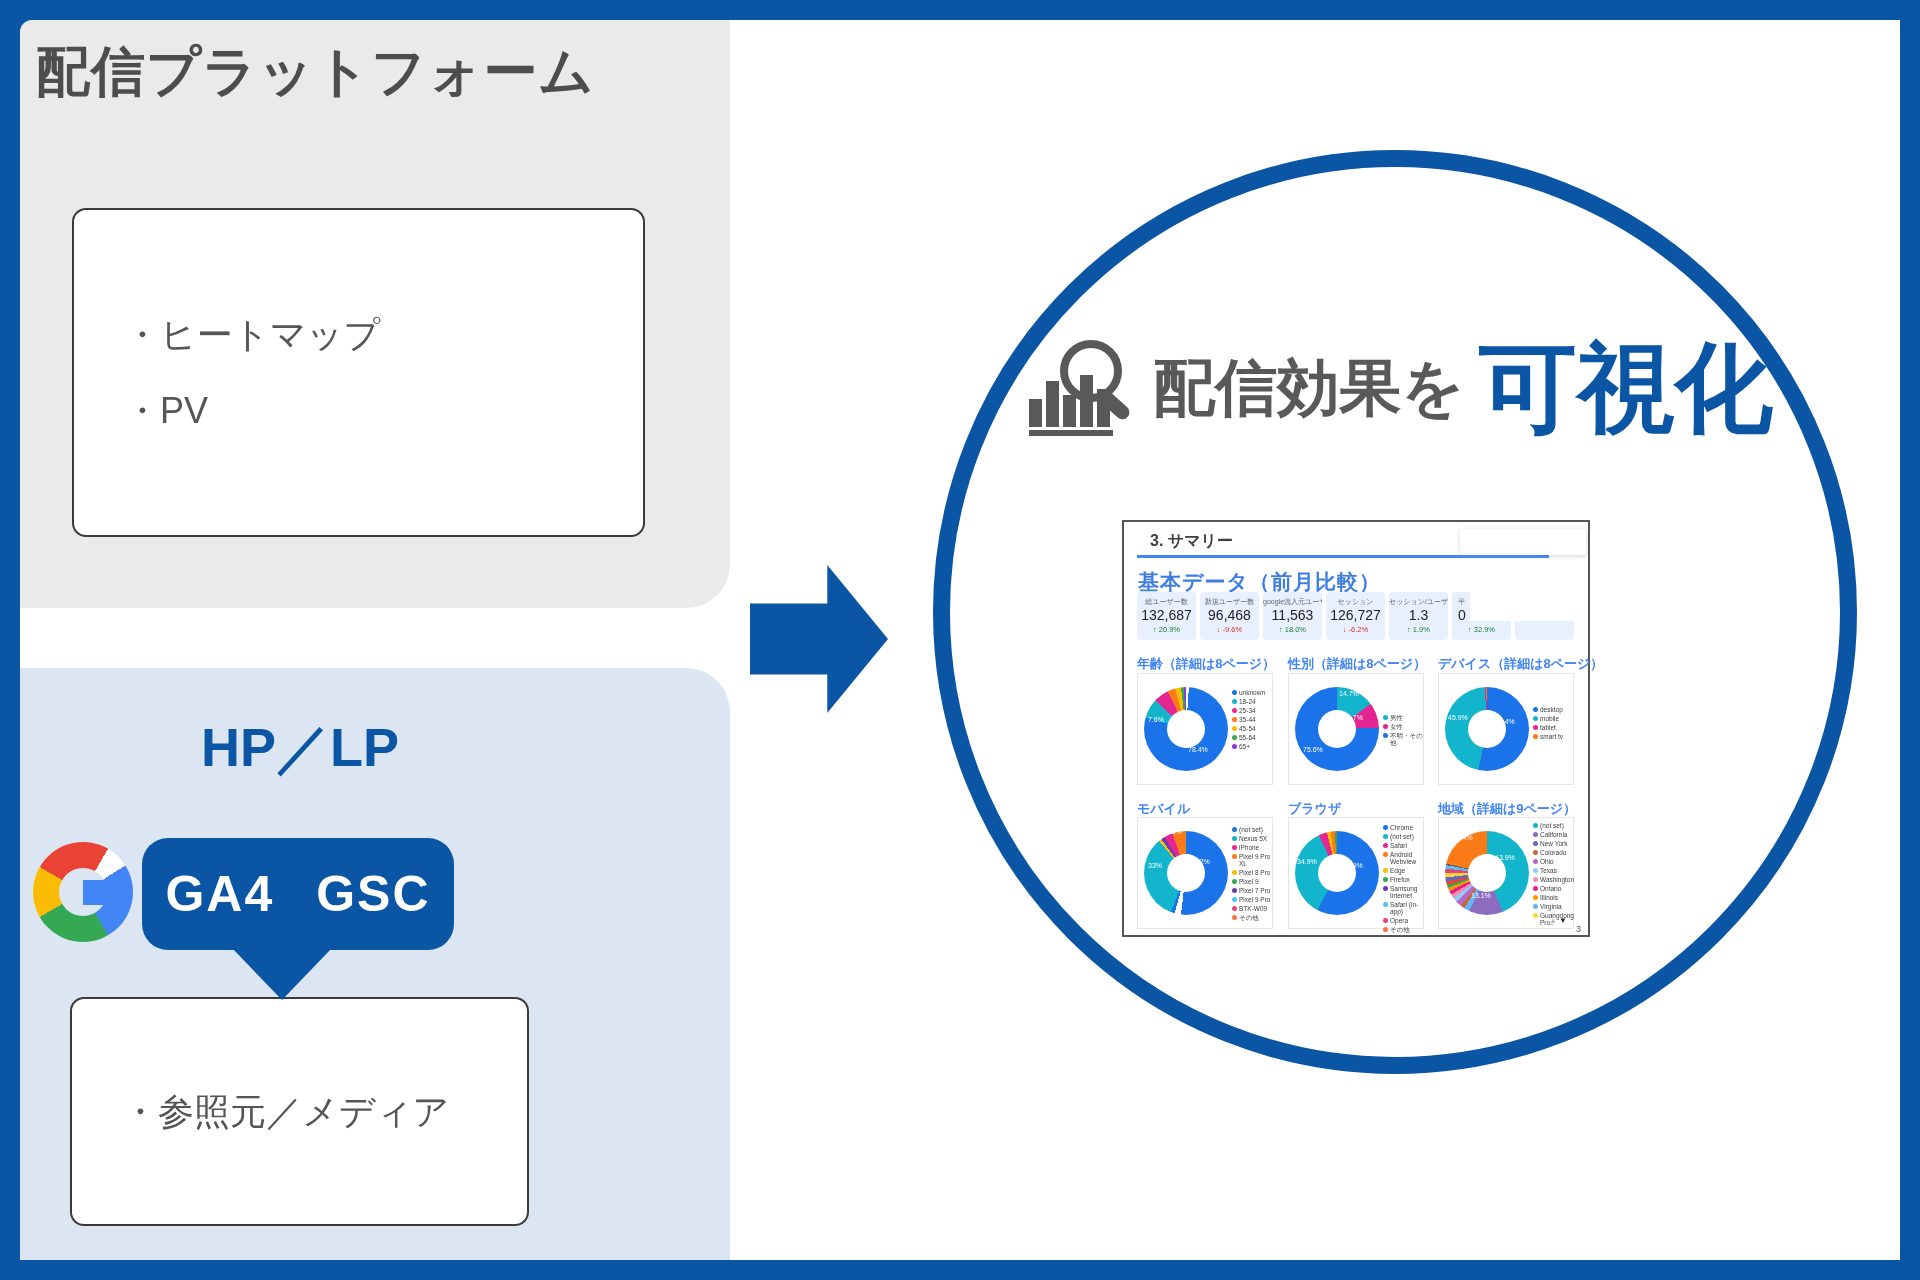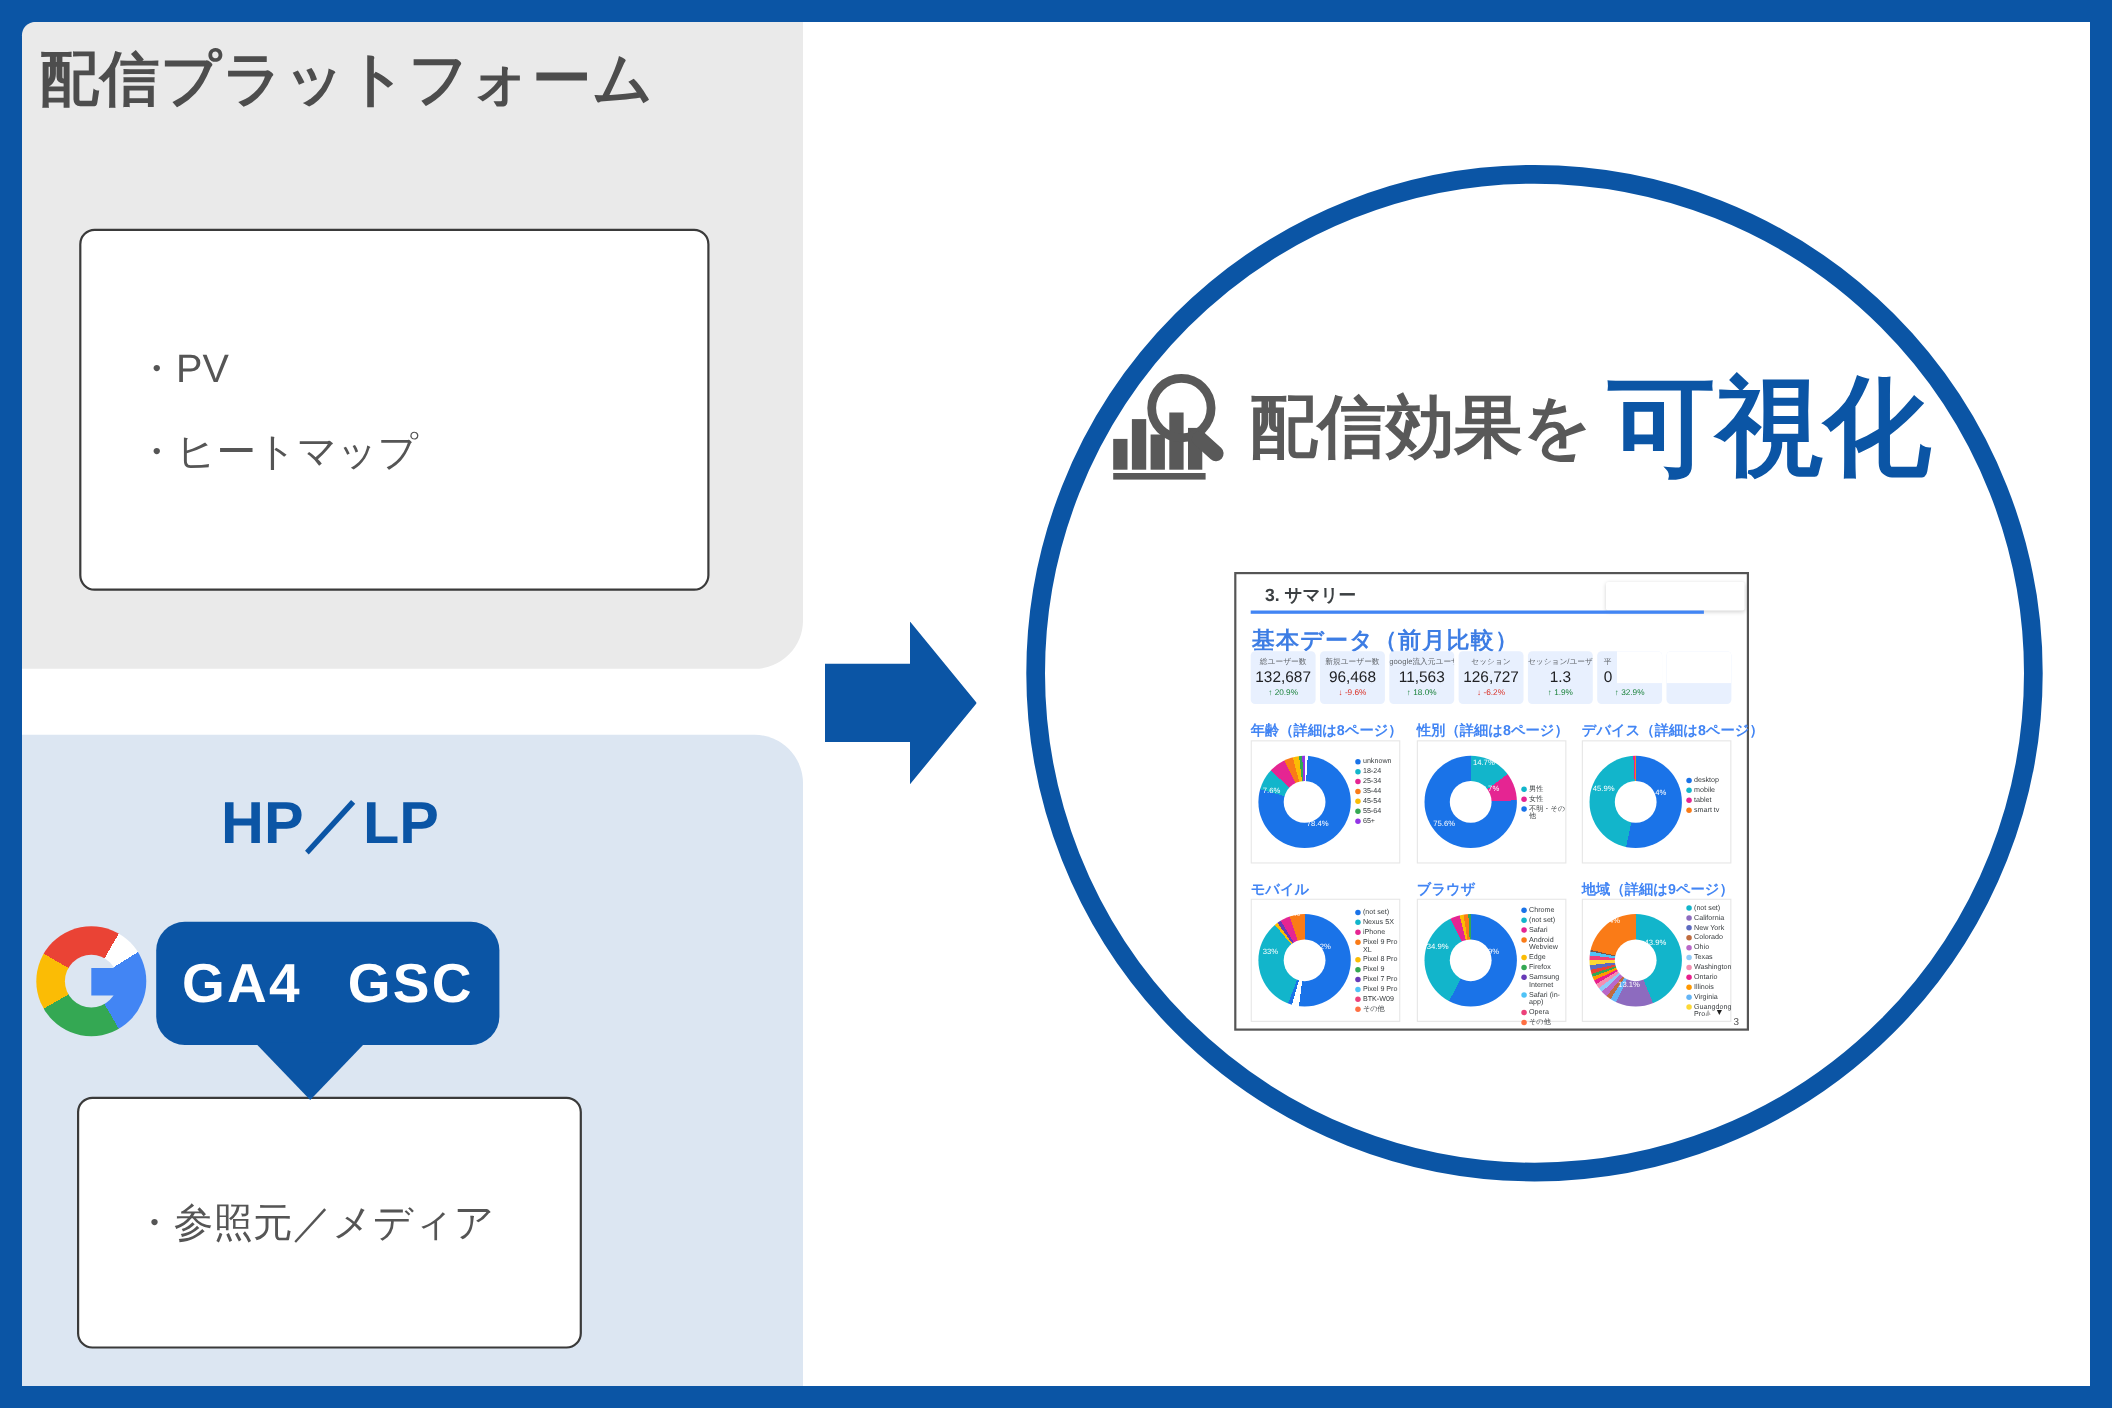--- a/index.html
+++ b/index.html
@@ -34,21 +34,21 @@
   .bubble-tail{position:absolute;left:232px;top:948px;width:100px;height:52px;background:#0b55a5;
     clip-path:polygon(0 0,100% 0,50% 100%);z-index:2;}
 
   
   .big-arrow{position:absolute;left:750px;top:565px;width:138px;height:148px;background:#0b55a5;
     clip-path:polygon(0 26%,56% 26%,56% 0,100% 50%,56% 100%,56% 74%,0 74%);}
 
   
   .big-circle{position:absolute;left:933px;top:150px;width:924px;height:924px;border:17px solid #0b55a5;border-radius:50%;background:#ffffff;box-sizing:border-box;}
 
-  .headline{position:absolute;left:1010px;top:328px;width:780px;height:120px;display:flex;align-items:center;gap:14px;z-index:3;}
+  .headline{position:absolute;left:1010px;top:328px;width:780px;height:120px;display:flex;align-items:center;justify-content:center;gap:14px;z-index:3;}
   .headline .h-gray{font-size:62px;font-weight:bold;color:#595959;white-space:nowrap;}
   .headline .h-blue{font-size:98px;font-weight:bold;color:#0b55a5;white-space:nowrap;line-height:1;}
   .mag-icon{width:112px;height:102px;flex:0 0 auto;}
 
   
   .dash{position:absolute;left:1122px;top:520px;width:468px;height:417px;background:#ffffff;border:2px solid #555555;box-sizing:border-box;z-index:2;}
   .dash-title{position:absolute;left:26px;top:9px;font-size:16px;font-weight:bold;color:#3c4043;}
   .dash-redact{position:absolute;left:336px;top:7px;width:126px;height:26px;background:#ffffff;box-shadow:0 1px 4px rgba(0,0,0,0.18);border-radius:2px;}
   .dash-line{position:absolute;left:13px;top:33px;width:412px;height:3px;background:#4285f4;}
   .dash-heading{position:absolute;left:14px;top:46px;font-size:21px;font-weight:bold;color:#3d7de4;letter-spacing:1px;}
@@ -88,22 +88,22 @@
 </head>
 <body>
 
 <div class="content"></div>
 
 <div class="panel-gray"></div>
 <div class="left-title">配信プラットフォーム</div>
 
 <div class="white-box box1">
   <div class="box-items">
+    <div>・ヒートマップ</div>
     <div>・PV</div>
-    <div>・ヒートマップ</div>
   </div>
 </div>
 
 <div class="panel-blue"></div>
 <div class="hp-lp">HP／LP</div>
 
 <div class="g-logo">
     <div class="g-bar"></div>
   </div>
 

